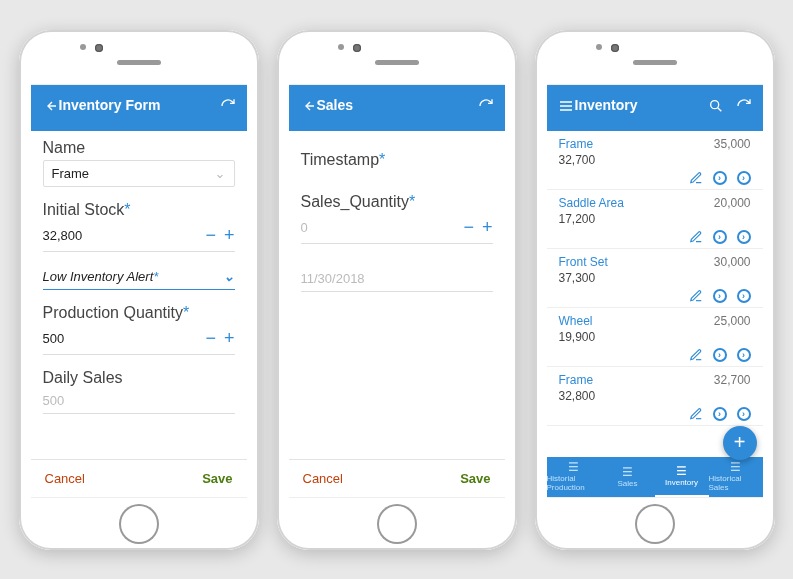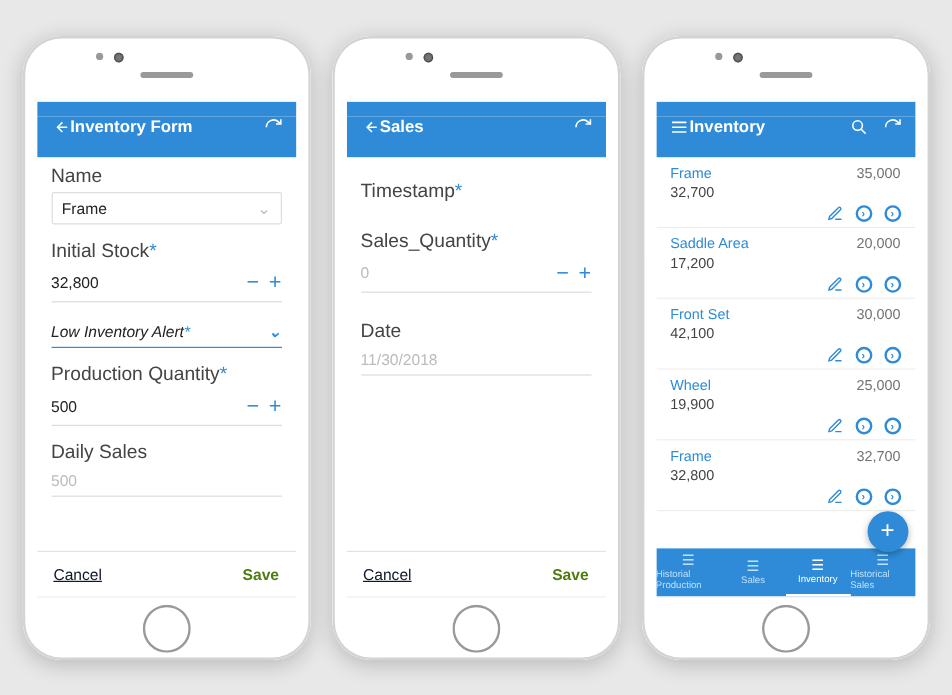--- a/index.html
+++ b/index.html
@@ -32,21 +32,21 @@
   .req { color: #2f8bd8; }
   .input-line { border-bottom: 1px solid #ddd; padding: 3px 0 5px 0; font-size: 13px; color: #222; display: flex; align-items: center; }
   .input-line.blue-line { border-bottom: 1px solid #2f8bd8; font-style: italic; }
   .input-line .placeholder { color: #bbb; }
   .input-line .val { flex: 1 1 auto; }
   .selectbox { border: 1px solid #ddd; border-radius: 2px; padding: 5px 8px; font-size: 13px; color: #222; display: flex; align-items: center; justify-content: space-between; }
   .stepper { display: flex; gap: 8px; font-size: 18px; color: #2f8bd8; font-weight: 400; }
   .stepper span { cursor: pointer; }
 
   .footer { height: 38px; border-top: 1px solid #e3e3e3; display: flex; align-items: center; justify-content: space-between; padding: 0 14px; font-size: 13px; flex: 0 0 auto; }
-  .footer .cancel { color: #0f172a; text-decoration: underline; }
+  .footer .cancel { color: #c2410c; }
   .footer .save { color: #4d7c0f; font-weight: 600; }
 
   
   .inv-item { border-bottom: 1px solid #eee; padding: 6px 12px 4px 12px; display: flex; flex-direction: column; gap: 2px; }
   .inv-row1 { display: flex; justify-content: space-between; font-size: 12px; }
   .inv-name { color: #2f8bd8; }
   .inv-num { color: #737373; }
   .inv-row2 { font-size: 12px; color: #444; }
   .inv-actions { display: flex; justify-content: flex-end; gap: 10px; color: #2f8bd8; padding-top: 2px; }
   .inv-actions .circ { width: 14px; height: 14px; border: 2px solid #2f8bd8; border-radius: 50%; display:flex; align-items:center; justify-content:center; font-size:9px; font-weight:bold; }
@@ -172,21 +172,20 @@
         <div class="label"><span>Sales_Quantity</span><span class="req">*</span></div>
         <div class="input-line">
           <span class="val placeholder">0</span>
           <div class="stepper">
             <span>−</span>
             <span>+</span>
           </div>
         </div>
       </div>
       <div class="field">
-        <div class="label">Date</div>
         <div class="input-line">
           <span class="val placeholder">11/30/2018</span>
         </div>
       </div>
     </div>
     <div class="footer">
       <span class="cancel">Cancel</span>
       <span class="save">Save</span>
     </div>
   </div>
@@ -260,21 +259,21 @@
             </span>
             <span class="circ">›</span>
             <span class="circ">›</span>
           </div>
         </div>
         <div class="inv-item">
           <div class="inv-row1">
             <span class="inv-name">Front Set</span>
             <span class="inv-num">30,000</span>
           </div>
-          <div class="inv-row2">42,100</div>
+          <div class="inv-row2">37,300</div>
           <div class="inv-actions">
             <span>
               <svg width="14" height="14" viewBox="0 0 24 24" fill="none" stroke="#2f8bd8" stroke-width="2">
                 <path d="M12 20h9"></path>
                 <path d="M16.5 3.5a2.12 2.12 0 0 1 3 3L7 19l-4 1 1-4z"></path>
               </svg>
             </span>
             <span class="circ">›</span>
             <span class="circ">›</span>
           </div>

